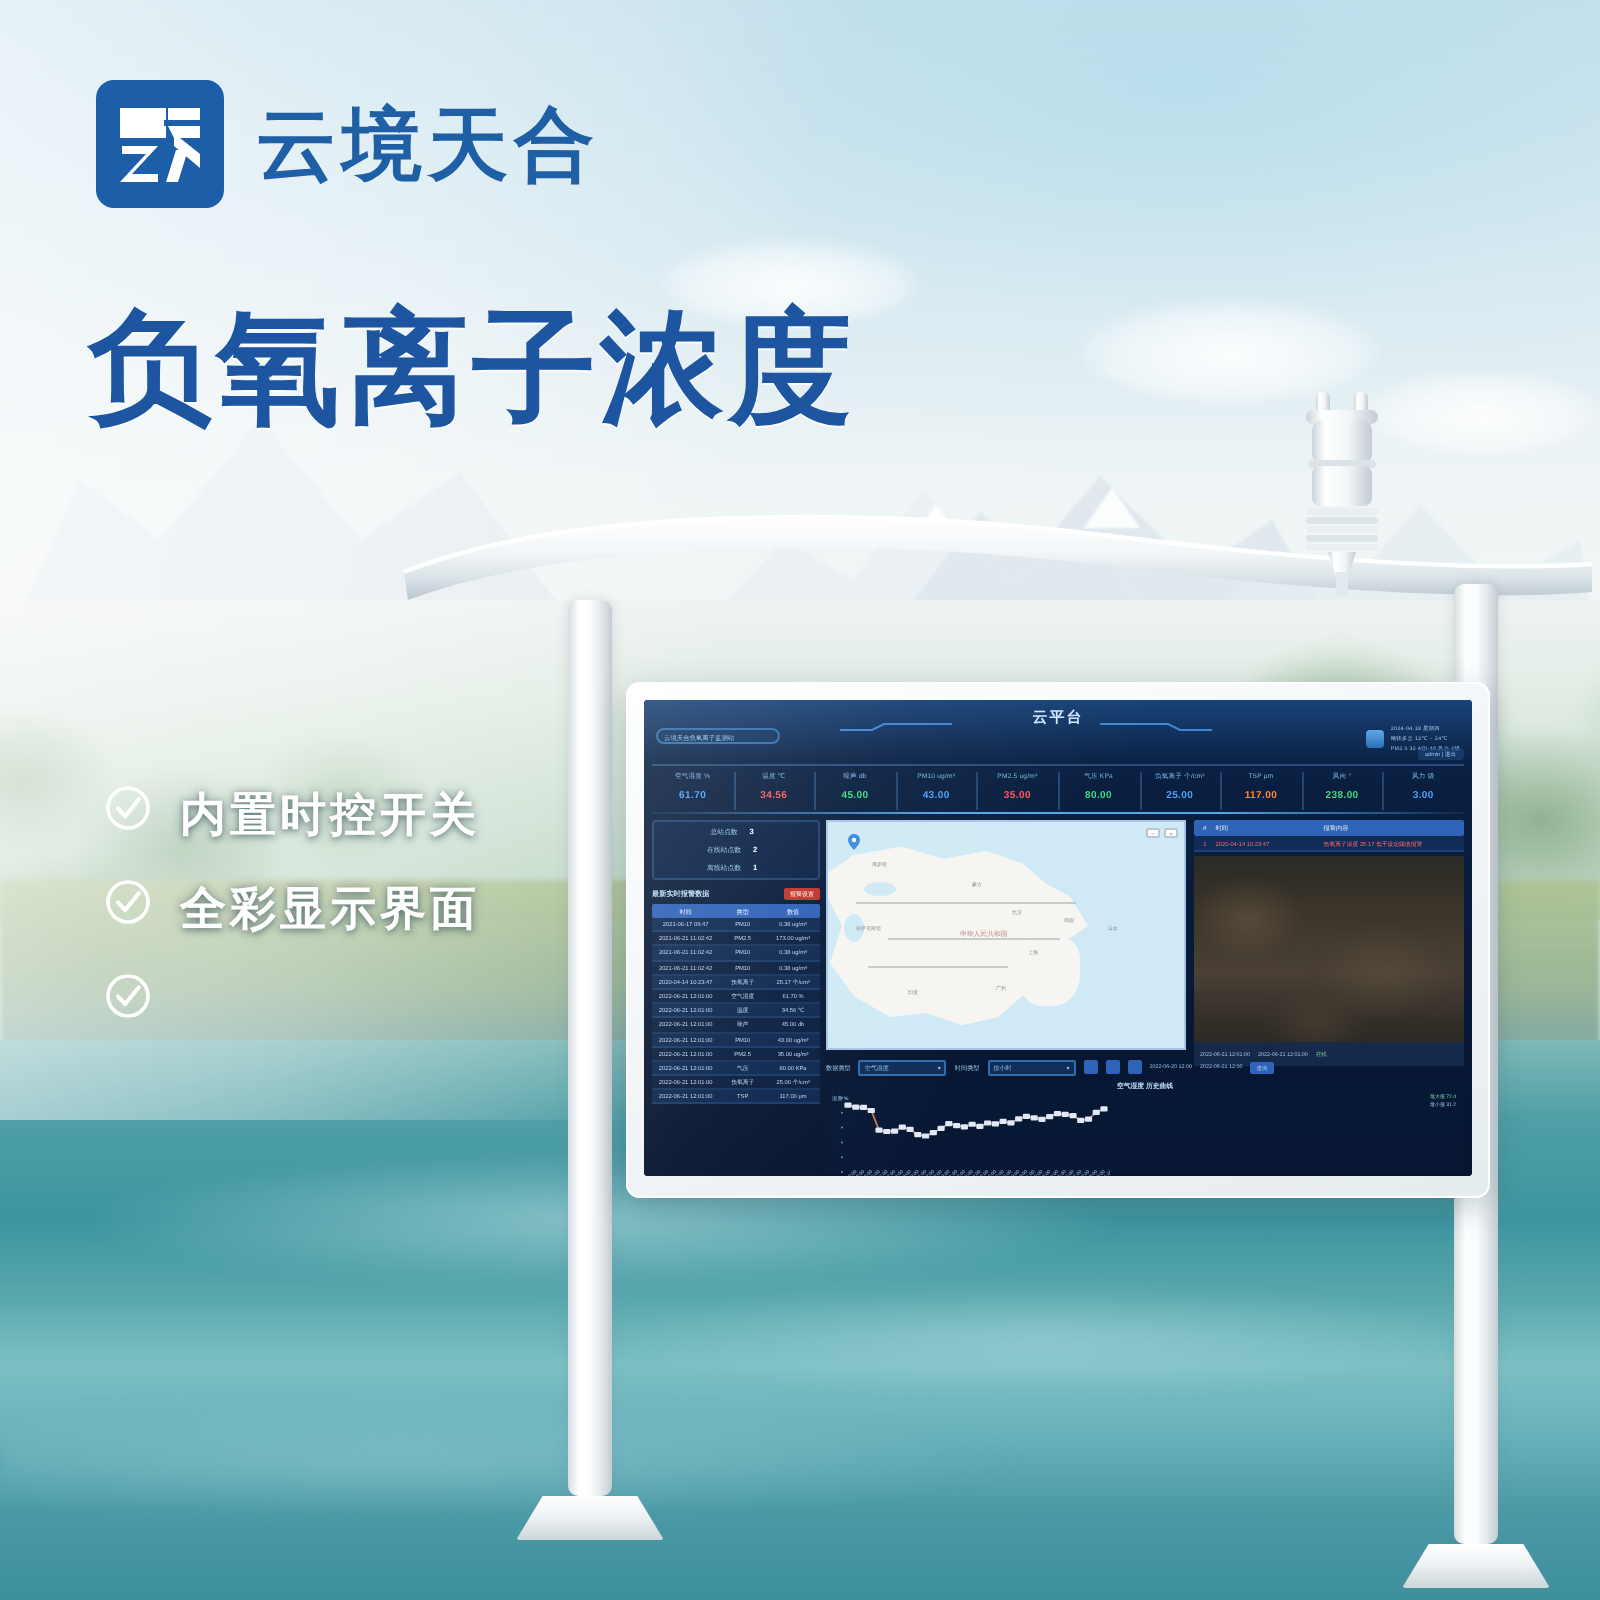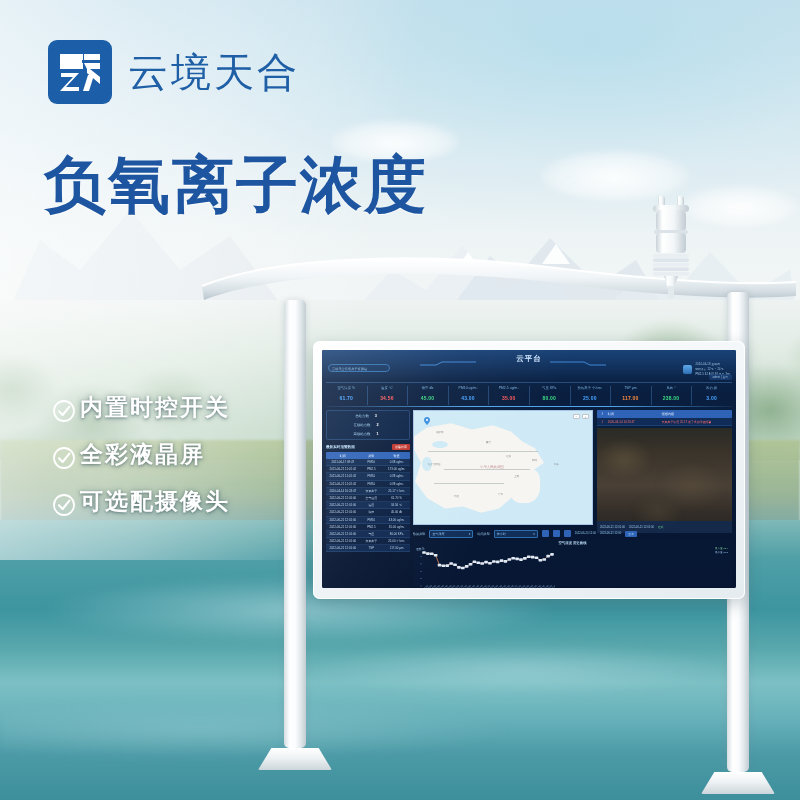--- a/index.html
+++ b/index.html
@@ -77,38 +77,38 @@
   }
 
   
   .brand { position:absolute; left:48px; top:40px; display:flex; align-items:center; gap:16px; }
   .brand-mark {
     width:64px; height:64px; border-radius:9px; background:#1c5fa8;
     position:relative; flex:none;
   }
   .brand-mark svg { position:absolute; left:9px; top:11px; }
   .brand-name {
-    font-size:40px; font-weight:normal; color:#1f5fa6; letter-spacing:3px;
+    font-size:40px; font-weight:bold; color:#1f5fa6; letter-spacing:3px;
     font-family:"Liberation Sans","DejaVu Sans",sans-serif;
   }
 
   .headline {
     position:absolute; left:44px; top:152px;
     font-size:62px; font-weight:bold; color:#1d55a0; letter-spacing:2px;
     line-height:1.08; white-space:nowrap;
     text-shadow:0 1px 0 rgba(255,255,255,.8);
   }
   .subhead {
     position:absolute; left:47px; top:228px;
     font-size:27px; font-weight:bold; color:#24477c; letter-spacing:4px;
     text-shadow:0 1px 2px rgba(255,255,255,.85);
   }
 
   .features { position:absolute; left:52px; top:392px; display:flex; flex-direction:column; gap:16px; }
-  .feat { display:flex; align-items:flex-end; gap:4px; }
+  .feat { display:flex; align-items:flex-start; gap:14px; }
   .feat-ico { width:24px; height:24px; flex:none; }
   .feat-txt {
     font-size:23px; font-weight:bold; color:#ffffff; letter-spacing:2px;
     text-shadow:0 1px 3px rgba(40,70,80,.55), 0 0 6px rgba(30,60,70,.35);
   }
 
   
   .canopy {
     position:absolute; left:196px; top:256px; width:604px; height:60px;
   }
@@ -378,28 +378,27 @@
         <circle cx="12" cy="12" r="10" fill="none" stroke="#ffffff" stroke-width="1.8"></circle>
         <path d="M7 12.3 L10.6 16 L17.4 7.6" fill="none" stroke="#ffffff" stroke-width="2.1" stroke-linecap="round" stroke-linejoin="round"></path>
       </svg>
       <span class="feat-txt">内置时控开关</span>
     </div>
     <div class="feat">
       <svg class="feat-ico" viewBox="0 0 24 24">
         <circle cx="12" cy="12" r="10" fill="none" stroke="#ffffff" stroke-width="1.8"></circle>
         <path d="M7 12.3 L10.6 16 L17.4 7.6" fill="none" stroke="#ffffff" stroke-width="2.1" stroke-linecap="round" stroke-linejoin="round"></path>
       </svg>
-      <span class="feat-txt">全彩液晶屏</span>
+      <span class="feat-txt">全彩显示界面</span>
     </div>
     <div class="feat">
       <svg class="feat-ico" viewBox="0 0 24 24">
         <circle cx="12" cy="12" r="10" fill="none" stroke="#ffffff" stroke-width="1.8"></circle>
         <path d="M7 12.3 L10.6 16 L17.4 7.6" fill="none" stroke="#ffffff" stroke-width="2.1" stroke-linecap="round" stroke-linejoin="round"></path>
       </svg>
-      <span class="feat-txt">可选配摄像头</span>
     </div>
   </div>
 
   <svg class="canopy" viewBox="0 0 604 60">
     <defs>
       <linearGradient id="cg" x1="0" y1="0" x2="0" y2="1">
         <stop offset="0%" stop-color="#ffffff"></stop>
         <stop offset="42%" stop-color="#f2f6f8"></stop>
         <stop offset="75%" stop-color="#d9e2e7"></stop>
         <stop offset="100%" stop-color="#b9c5cc"></stop>

